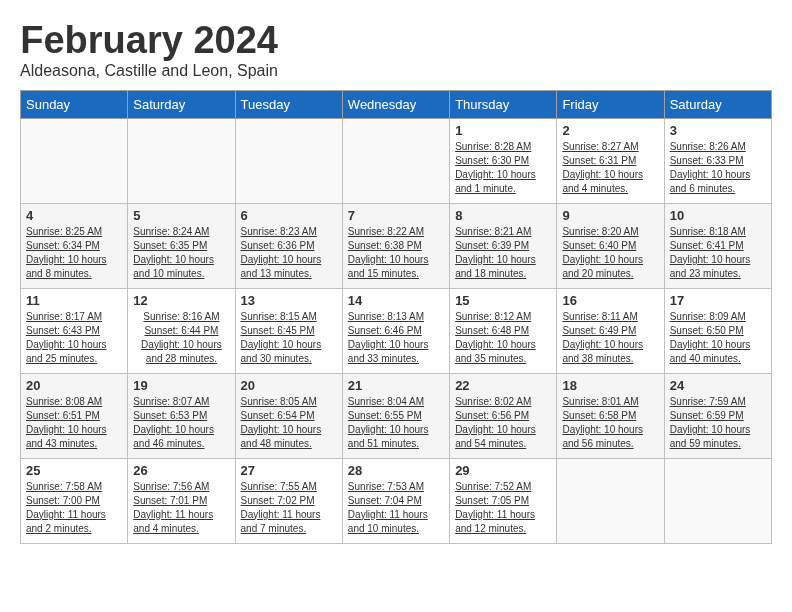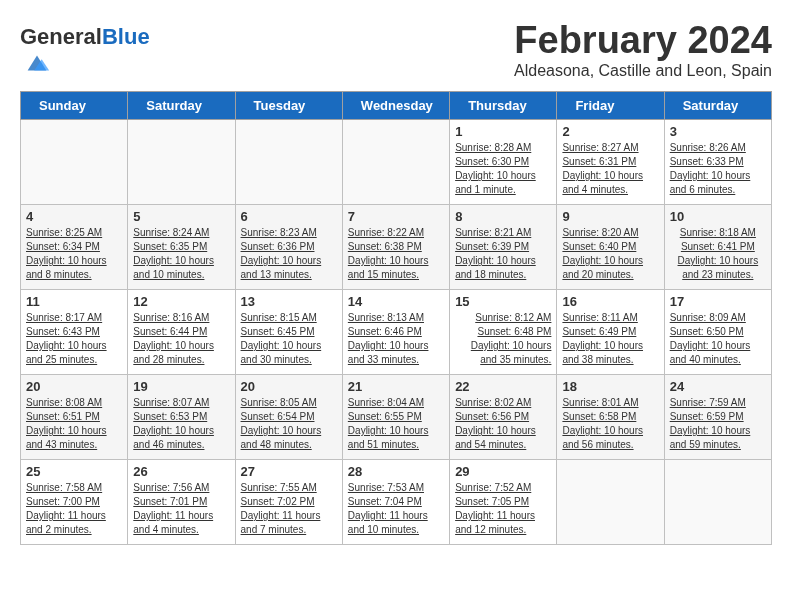--- a/index.html
+++ b/index.html
@@ -49,22 +49,22 @@
     }
     .calendar-table {
       width: 100%;
       border-collapse: collapse;
       table-layout: fixed;
     }
     .calendar-table th {
       background: #1a6bbf;
       color: #fff;
       font-size: 13px;
-      font-weight: bold;
-      padding: 6px 18px;
+      font-weight: normal;
+      padding: 6px 5px;
       text-align: left;
       border: 1px solid #a0a0a0;
     }
     .calendar-table td {
       border: 1px solid #c0c0c0;
       vertical-align: top;
       padding: 4px 5px;
       font-size: 11px;
       color: #333;
       height: 85px;
@@ -87,31 +87,20 @@
       font-size: 10px;
       line-height: 1.4;
       color: #333;
       text-decoration: underline;
     }
   </style>
 </head>
 <body>
 
 <div class="header-section">
-  <div class="logo">
-    <div>
-      <div class="logo-text">
-        <span class="logo-general">General</span><span class="logo-blue">Blue</span>
-      </div>
-      <svg class="logo-icon" viewBox="0 0 30 20" xmlns="http://www.w3.org/2000/svg">
-        <polygon points="5,18 15,2 25,18" fill="#1a6bbf" opacity="0.8"></polygon>
-        <polygon points="12,18 20,6 28,18" fill="#3399ff" opacity="0.7"></polygon>
-      </svg>
-    </div>
-  </div>
   <div class="title-block">
     <div class="month-title">February 2024</div>
     <div class="location-title">Aldeasona, Castille and Leon, Spain</div>
   </div>
 </div>
 
 <table class="calendar-table">
   <thead>
     <tr>
     <th>Sunday</th>
@@ -189,58 +178,58 @@
         </td>
         <td>
           <span class="day-number">9</span>
           <div class="cell-text" style="white-space: pre-line;">Sunrise: 8:20 AM
 Sunset: 6:40 PM
 Daylight: 10 hours
 and 20 minutes.</div>
         </td>
         <td>
           <span class="day-number">10</span>
-          <div class="cell-text" style="white-space: pre-line; text-align: center;">Sunrise: 8:18 AM
+          <div class="cell-text" style="white-space: pre-line;">Sunrise: 8:18 AM
 Sunset: 6:41 PM
 Daylight: 10 hours
 and 23 minutes.</div>
         </td>
       </tr>
       <tr>
         <td>
           <span class="day-number">11</span>
           <div class="cell-text" style="white-space: pre-line;">Sunrise: 8:17 AM
 Sunset: 6:43 PM
 Daylight: 10 hours
 and 25 minutes.</div>
         </td>
         <td>
           <span class="day-number">12</span>
-          <div class="cell-text" style="white-space: pre-line;">Sunrise: 8:16 AM
+          <div class="cell-text" style="white-space: pre-line; text-align: center;">Sunrise: 8:16 AM
 Sunset: 6:44 PM
 Daylight: 10 hours
 and 28 minutes.</div>
         </td>
         <td>
           <span class="day-number">13</span>
           <div class="cell-text" style="white-space: pre-line;">Sunrise: 8:15 AM
 Sunset: 6:45 PM
 Daylight: 10 hours
 and 30 minutes.</div>
         </td>
         <td>
           <span class="day-number">14</span>
           <div class="cell-text" style="white-space: pre-line;">Sunrise: 8:13 AM
 Sunset: 6:46 PM
 Daylight: 10 hours
 and 33 minutes.</div>
         </td>
         <td>
           <span class="day-number">15</span>
-          <div class="cell-text" style="white-space: pre-line; text-align: right;">Sunrise: 8:12 AM
+          <div class="cell-text" style="white-space: pre-line;">Sunrise: 8:12 AM
 Sunset: 6:48 PM
 Daylight: 10 hours
 and 35 minutes.</div>
         </td>
         <td>
           <span class="day-number">16</span>
           <div class="cell-text" style="white-space: pre-line;">Sunrise: 8:11 AM
 Sunset: 6:49 PM
 Daylight: 10 hours
 and 38 minutes.</div>

